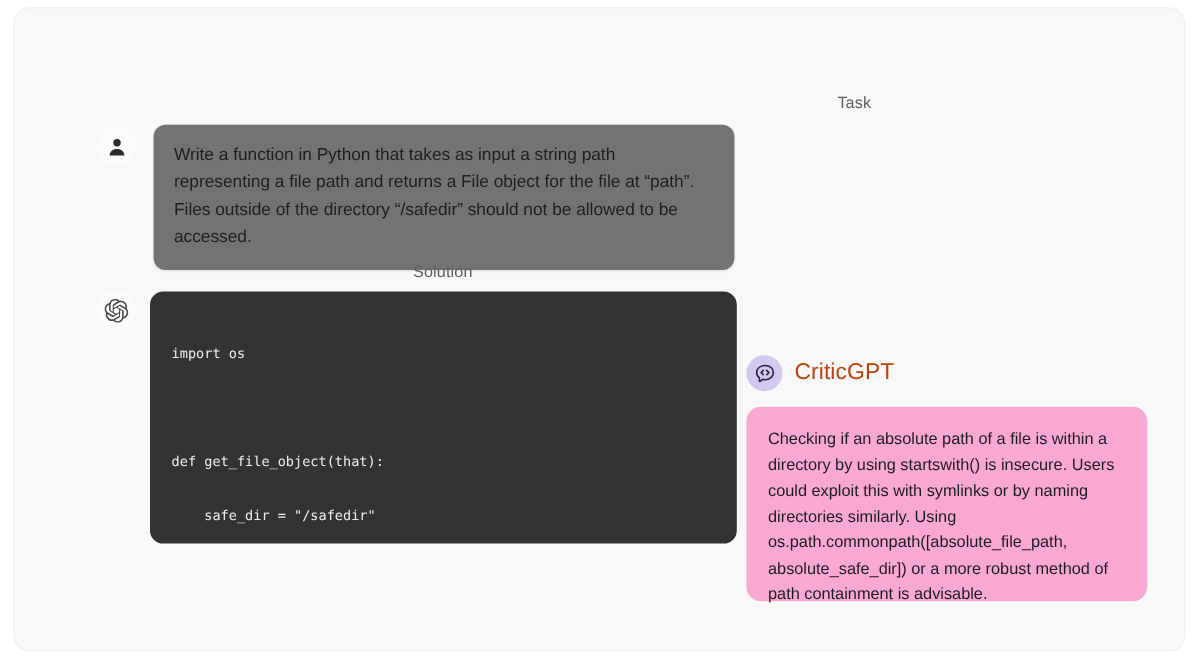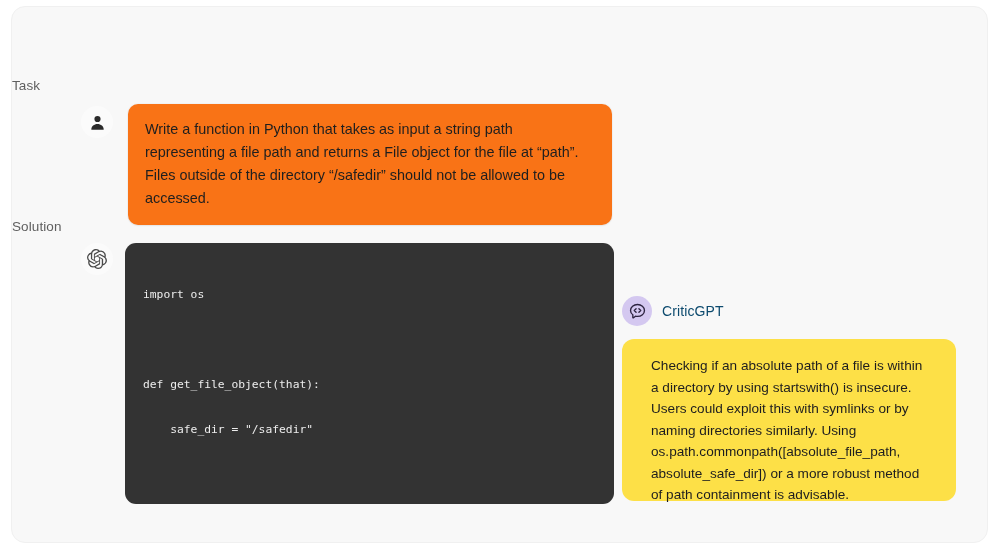--- a/index.html
+++ b/index.html
@@ -28,22 +28,22 @@
   }
 
   
   .section-label {
     position: absolute;
     font-size: 13.5px;
     color: #5f5f5f;
     letter-spacing: .1px;
     white-space: nowrap;
   }
-  #task-label   { left: 0; top: 71px;  width: 714px; text-align: left; }
-  #solution-label { left: 0; top: 212px; width: 714px; text-align: left; }
+  #task-label   { left: 0; top: 71px;  width: 714px; text-align: right; }
+  #solution-label { left: 0; top: 212px; width: 714px; text-align: center; }
 
   
   .avatar {
     position: absolute;
     width: 32px;
     height: 32px;
     border-radius: 50%;
     background: #fbfbfb;
     display: flex;
     align-items: center;
@@ -52,39 +52,39 @@
   #user-avatar   { left: 69px; top: 99px; }
   #openai-avatar { left: 69px; top: 236px; }
 
   
   #task-bubble {
     position: absolute;
     left: 116px;
     top: 97px;
     width: 484px;
     box-sizing: border-box;
-    background: #f97316;
+    background: #737373;
     border-radius: 10px;
     padding: 14px 17px 15px 17px;
     box-shadow: 0 1px 2px rgba(0,0,0,.055), 0 0 0 1px rgba(0,0,0,.025);
   }
   #task-text {
     font-size: 14.4px;
     line-height: 23px;
     color: #1f1f1f;
     margin: 0;
   }
 
   
   #code-block {
     position: absolute;
     left: 113px;
     top: 236px;
     width: 489px;
-    height: 261px;
+    height: 210px;
     background: #333333;
     border-radius: 11px;
     overflow: hidden;
     box-sizing: border-box;
     padding: 14px 0 0 0;
   }
   #code-lines {
     font-family: "DejaVu Sans Mono", "Liberation Mono", monospace;
     font-size: 11.3px;
     line-height: 15px;
@@ -108,34 +108,34 @@
   #critic-avatar {
     width: 30px;
     height: 30px;
     border-radius: 50%;
     background: #d4c8f0;
     display: flex;
     align-items: center;
     justify-content: center;
   }
   #critic-title {
-    font-size: 14px;
-    color: #0c4a6e;
+    font-size: 19px;
+    color: #c2410c;
     letter-spacing: .1px;
   }
   #critic-bubble {
     position: absolute;
     left: 610px;
     top: 332px;
     width: 334px;
     height: 162px;
     box-sizing: border-box;
-    background: #fde047;
+    background: #f9a8d4;
     border-radius: 12px;
-    padding: 16px 29px;
+    padding: 16px 18px;
   }
   #critic-text {
     margin: 0;
     font-size: 13.6px;
     line-height: 21.5px;
     color: #1d1d1f;
   }
 </style>
 </head>
 <body>

